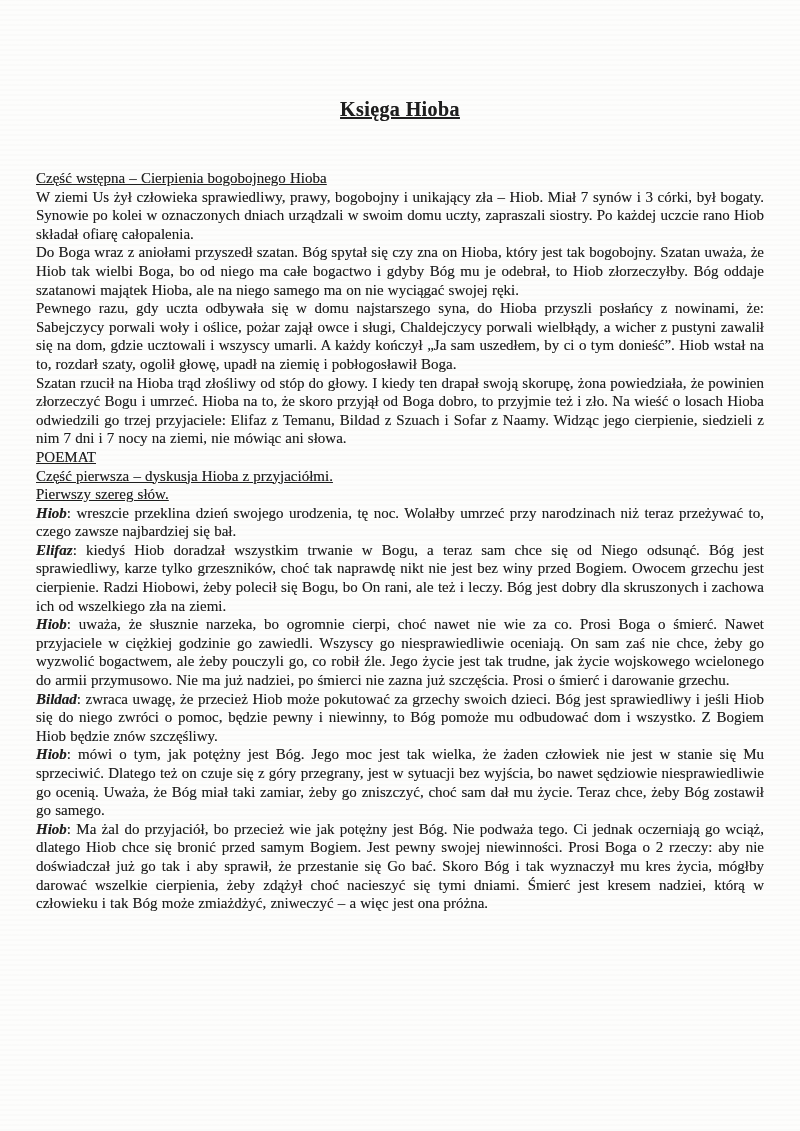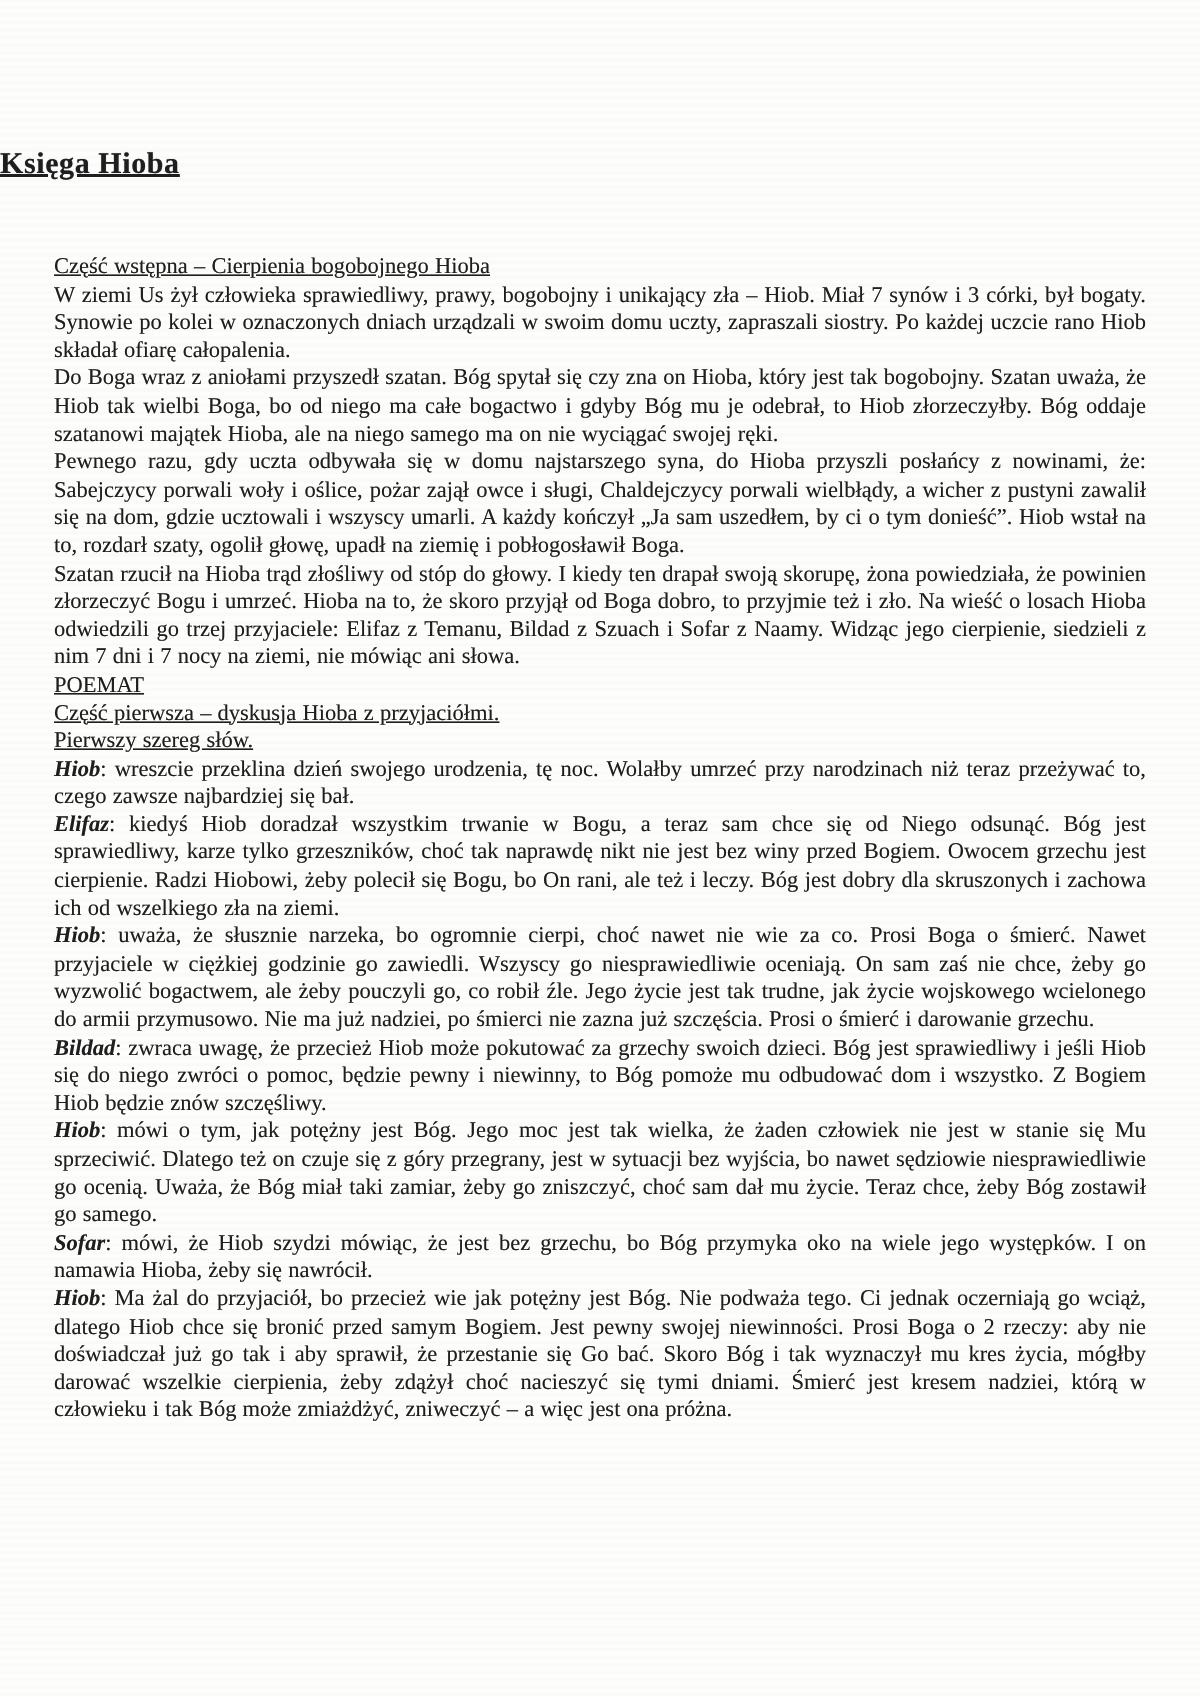--- a/index.html
+++ b/index.html
@@ -15,21 +15,21 @@
   .page {
     position: relative;
     width: 800px;
     height: 1131px;
     background:
       repeating-linear-gradient(0deg, rgba(0,0,0,0.012) 0 2px, rgba(0,0,0,0) 2px 5px),
       #fdfdfc;
   }
   .doc-title {
     padding-top: 97px;
-    text-align: left;
+    text-align: center;
     font-size: 20px;
     line-height: 24px;
     font-weight: bold;
     text-decoration: underline;
     letter-spacing: 0.4px;
     text-shadow: 0 0 0.5px rgba(20,20,20,0.55);
   }
   .doc-body {
     margin: 48px 36px 0 36px;
     font-size: 15px;
@@ -61,17 +61,16 @@
     <p class="para"><em class="speaker">Hiob</em><span>: wreszcie przeklina dzień swojego urodzenia, tę noc. Wolałby umrzeć przy narodzinach niż teraz przeżywać to, czego zawsze najbardziej się bał.</span></p>
 
     <p class="para"><em class="speaker">Elifaz</em><span>: kiedyś Hiob doradzał wszystkim trwanie w Bogu, a teraz sam chce się od Niego odsunąć. Bóg jest sprawiedliwy, karze tylko grzeszników, choć tak naprawdę nikt nie jest bez winy przed Bogiem. Owocem grzechu jest cierpienie. Radzi Hiobowi, żeby polecił się Bogu, bo On rani, ale też i leczy. Bóg jest dobry dla skruszonych i zachowa ich od wszelkiego zła na ziemi.</span></p>
 
     <p class="para"><em class="speaker">Hiob</em><span>: uważa, że słusznie narzeka, bo ogromnie cierpi, choć nawet nie wie za co. Prosi Boga o śmierć. Nawet przyjaciele w ciężkiej godzinie go zawiedli. Wszyscy go niesprawiedliwie oceniają. On sam zaś nie chce, żeby go wyzwolić bogactwem, ale żeby pouczyli go, co robił źle. Jego życie jest tak trudne, jak życie wojskowego wcielonego do armii przymusowo. Nie ma już nadziei, po śmierci nie zazna już szczęścia. Prosi o śmierć i darowanie grzechu.</span></p>
 
     <p class="para"><em class="speaker">Bildad</em><span>: zwraca uwagę, że przecież Hiob może pokutować za grzechy swoich dzieci. Bóg jest sprawiedliwy i jeśli Hiob się do niego zwróci o pomoc, będzie pewny i niewinny, to Bóg pomoże mu odbudować dom i wszystko. Z Bogiem Hiob będzie znów szczęśliwy.</span></p>
 
     <p class="para"><em class="speaker">Hiob</em><span>: mówi o tym, jak potężny jest Bóg. Jego moc jest tak wielka, że żaden człowiek nie jest w stanie się Mu sprzeciwić. Dlatego też on czuje się z góry przegrany, jest w sytuacji bez wyjścia, bo nawet sędziowie niesprawiedliwie go ocenią. Uważa, że Bóg miał taki zamiar, żeby go zniszczyć, choć sam dał mu życie. Teraz chce, żeby Bóg zostawił go samego.</span></p>
 
-    <p class="para"><em class="speaker">Sofar</em><span>: mówi, że Hiob szydzi mówiąc, że jest bez grzechu, bo Bóg przymyka oko na wiele jego występków. I on namawia Hioba, żeby się nawrócił.</span></p>
 
     <p class="para"><em class="speaker">Hiob</em><span>: Ma żal do przyjaciół, bo przecież wie jak potężny jest Bóg. Nie podważa tego. Ci jednak oczerniają go wciąż, dlatego Hiob chce się bronić przed samym Bogiem. Jest pewny swojej niewinności. Prosi Boga o 2 rzeczy: aby nie doświadczał już go tak i aby sprawił, że przestanie się Go bać. Skoro Bóg i tak wyznaczył mu kres życia, mógłby darować wszelkie cierpienia, żeby zdążył choć nacieszyć się tymi dniami. Śmierć jest kresem nadziei, którą w człowieku i tak Bóg może zmiażdżyć, zniweczyć – a więc jest ona próżna.</span></p>
   </div>
 </div>
 
 </body></html>

